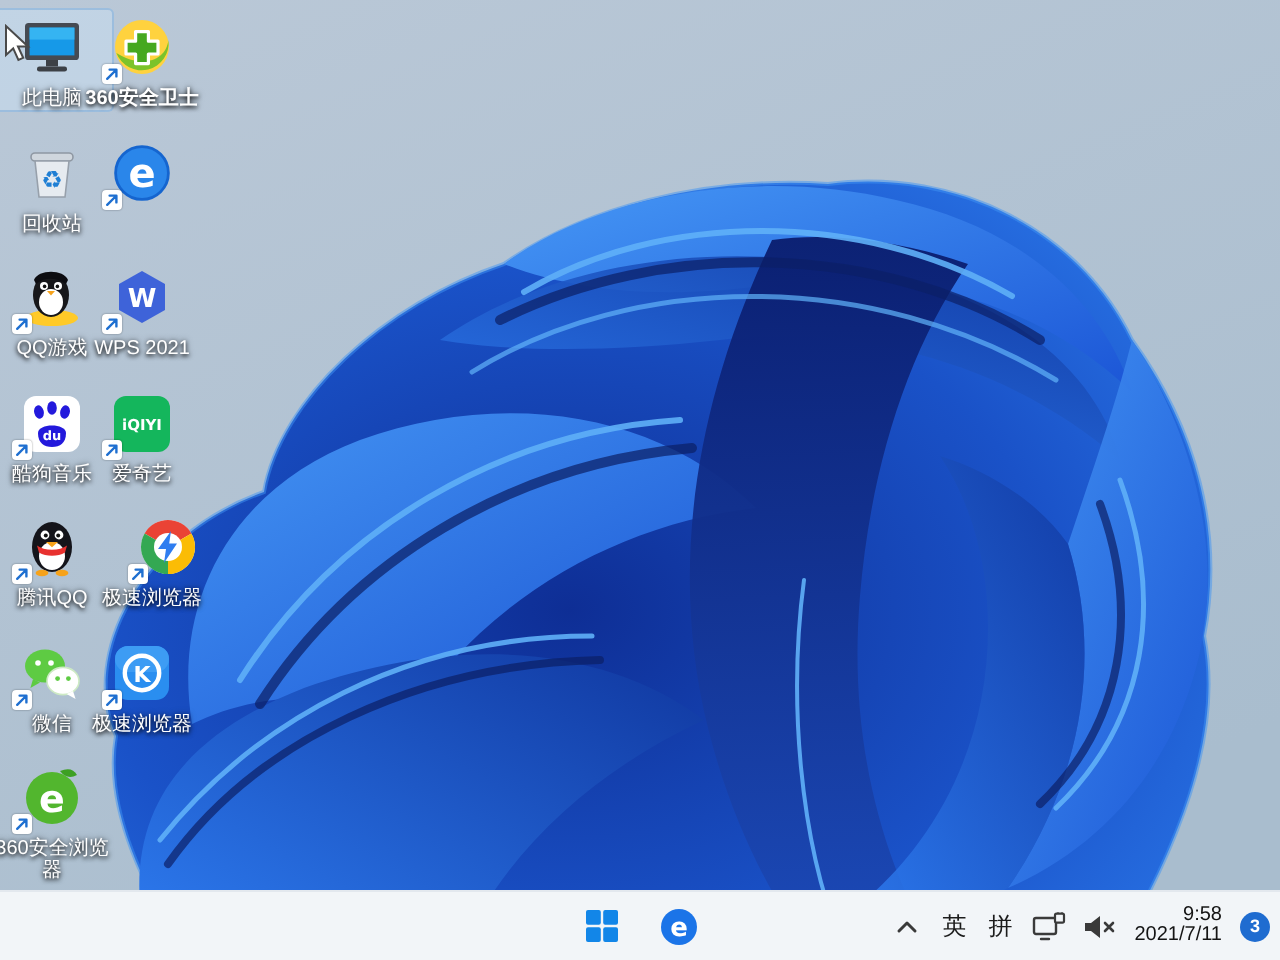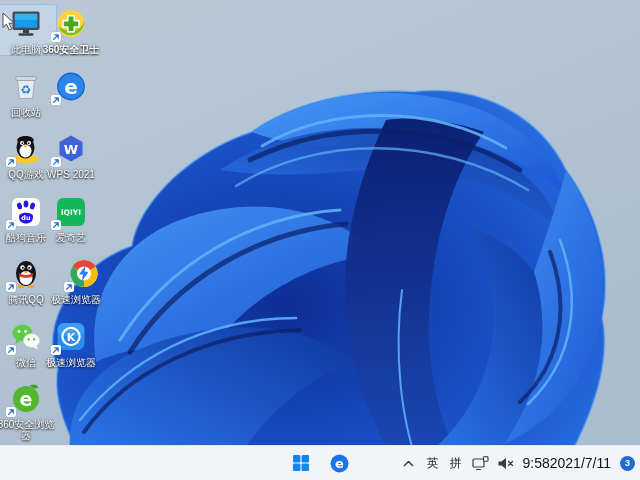--- a/index.html
+++ b/index.html
@@ -14,21 +14,21 @@
   .glyph svg{display:block;}
   .sc{position:absolute;left:-3px;bottom:-1px;width:10px;height:10px;background:#fff;border-radius:2px;box-shadow:0 0 1px rgba(0,0,0,.45);display:flex;align-items:center;justify-content:center;}
   .label{margin-top:3px;font-size:10px;line-height:11px;color:#fff;text-align:center;max-width:60px;word-break:break-all;
          text-shadow:0 1px 2px rgba(0,0,0,.9),0 0 3px rgba(0,0,0,.55);}
   
   #taskbar{position:absolute;left:0;bottom:0;width:640px;height:34px;background:#f2f5f8;border-top:1px solid #e3e8ee;}
   .tb-center{position:absolute;left:50%;top:0;height:34px;transform:translateX(-50%);display:flex;align-items:center;gap:14px;}
   .tb-btn{width:24px;height:24px;display:flex;align-items:center;justify-content:center;border-radius:4px;}
   .tb-right{position:absolute;right:5px;top:0;height:34px;display:flex;align-items:center;gap:9px;}
   .ime{font-size:12px;color:#1c1c1c;padding:0 1px;}
-  .clock{display:flex;flex-direction:row;align-items:flex-end;font-size:14px;line-height:10.5px;color:#141414;text-align:right;}
+  .clock{display:flex;flex-direction:column;align-items:flex-end;font-size:10px;line-height:10.5px;color:#141414;text-align:right;}
   .badge{width:15px;height:15px;border-radius:50%;display:flex;align-items:center;justify-content:center;color:#fff;font-size:9px;font-weight:bold;}
   #cursor{position:absolute;left:2px;top:12px;pointer-events:none;}
 </style>
 </head>
 <body>
 
 <div id="screen">
 
   <svg id="wallpaper" viewBox="0 0 640 480" xmlns="http://www.w3.org/2000/svg">
     <defs>

